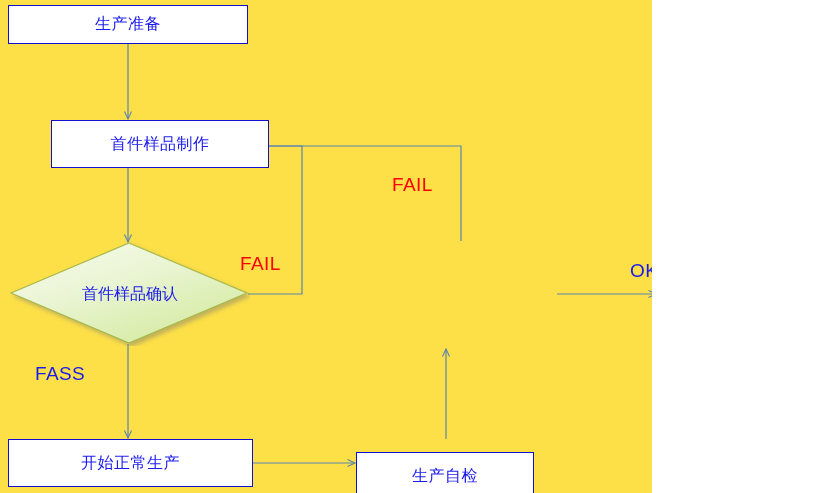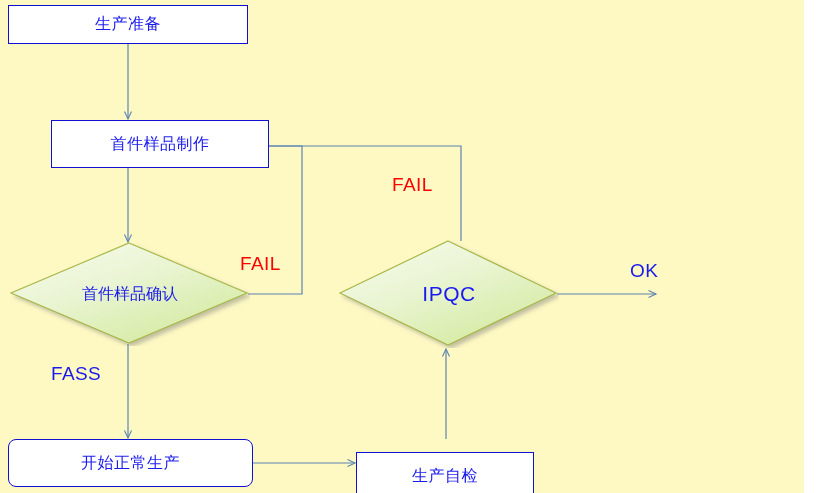--- a/index.html
+++ b/index.html
@@ -6,23 +6,23 @@
   html, body {
     margin: 0;
     padding: 0;
     background: #ffffff;
   }
   body {
     font-family: "Liberation Sans", "DejaVu Sans", sans-serif;
   }
   #canvas {
     position: relative;
-    width: 804px;
+    width: 652px;
     height: 493px;
-    background: #fef9c3;
+    background: #fde047;
     overflow: hidden;
   }
 
   
   .proc-box {
     position: absolute;
     box-sizing: border-box;
     border: 1px solid #1010d0;
     background: #ffffff;
     display: flex;
@@ -146,39 +146,31 @@
 
   <div class="diamond-wrap" style="left:10px; top:242px; width:240px; height:104px;">
     <svg width="240" height="104" viewBox="0 0 240 104" xmlns="http://www.w3.org/2000/svg">
       <polygon points="119,1 237,51 119,101 1,51" fill="url(#diamondGrad)" stroke="#a8b84a" stroke-width="1.2" filter="url(#dshadow)"></polygon>
     </svg>
     <div class="diamond-label">
       <span class="txt">首件样品确认</span>
     </div>
   </div>
 
-  <div class="diamond-wrap" style="left:339px; top:240px; width:220px; height:108px;">
-    <svg width="220" height="108" viewBox="0 0 220 108" xmlns="http://www.w3.org/2000/svg">
-      <polygon points="109,1 217,53 109,105 1,53" fill="url(#diamondGrad)" stroke="#a8b84a" stroke-width="1.2" filter="url(#dshadow)"></polygon>
-    </svg>
-    <div class="diamond-label latin">
-      <span>IPQC</span>
-    </div>
-  </div>
 
 
-  <div class="proc-box" style="left:8px; top:439px; width:245px; height:48px;border-radius:8px;">
+  <div class="proc-box" style="left:8px; top:439px; width:245px; height:48px;">
     <span>开始正常生产</span>
   </div>
 
   <div class="proc-box" style="left:356px; top:452px; width:178px; height:48px;">
     <span>生产自检</span>
   </div>
 
   <div class="edge-label fail" style="left:240px; top:253px;">FAIL</div>
 
   <div class="edge-label fail" style="left:392px; top:174px;">FAIL</div>
 
-  <div class="edge-label pass" style="left:51px; top:363px;">FASS</div>
+  <div class="edge-label pass" style="left:35px; top:363px;">FASS</div>
 
   <div class="edge-label ok" style="left:582px; top:260px;margin-left:48px;">OK</div>
 
 </div>
 
 </body></html>

